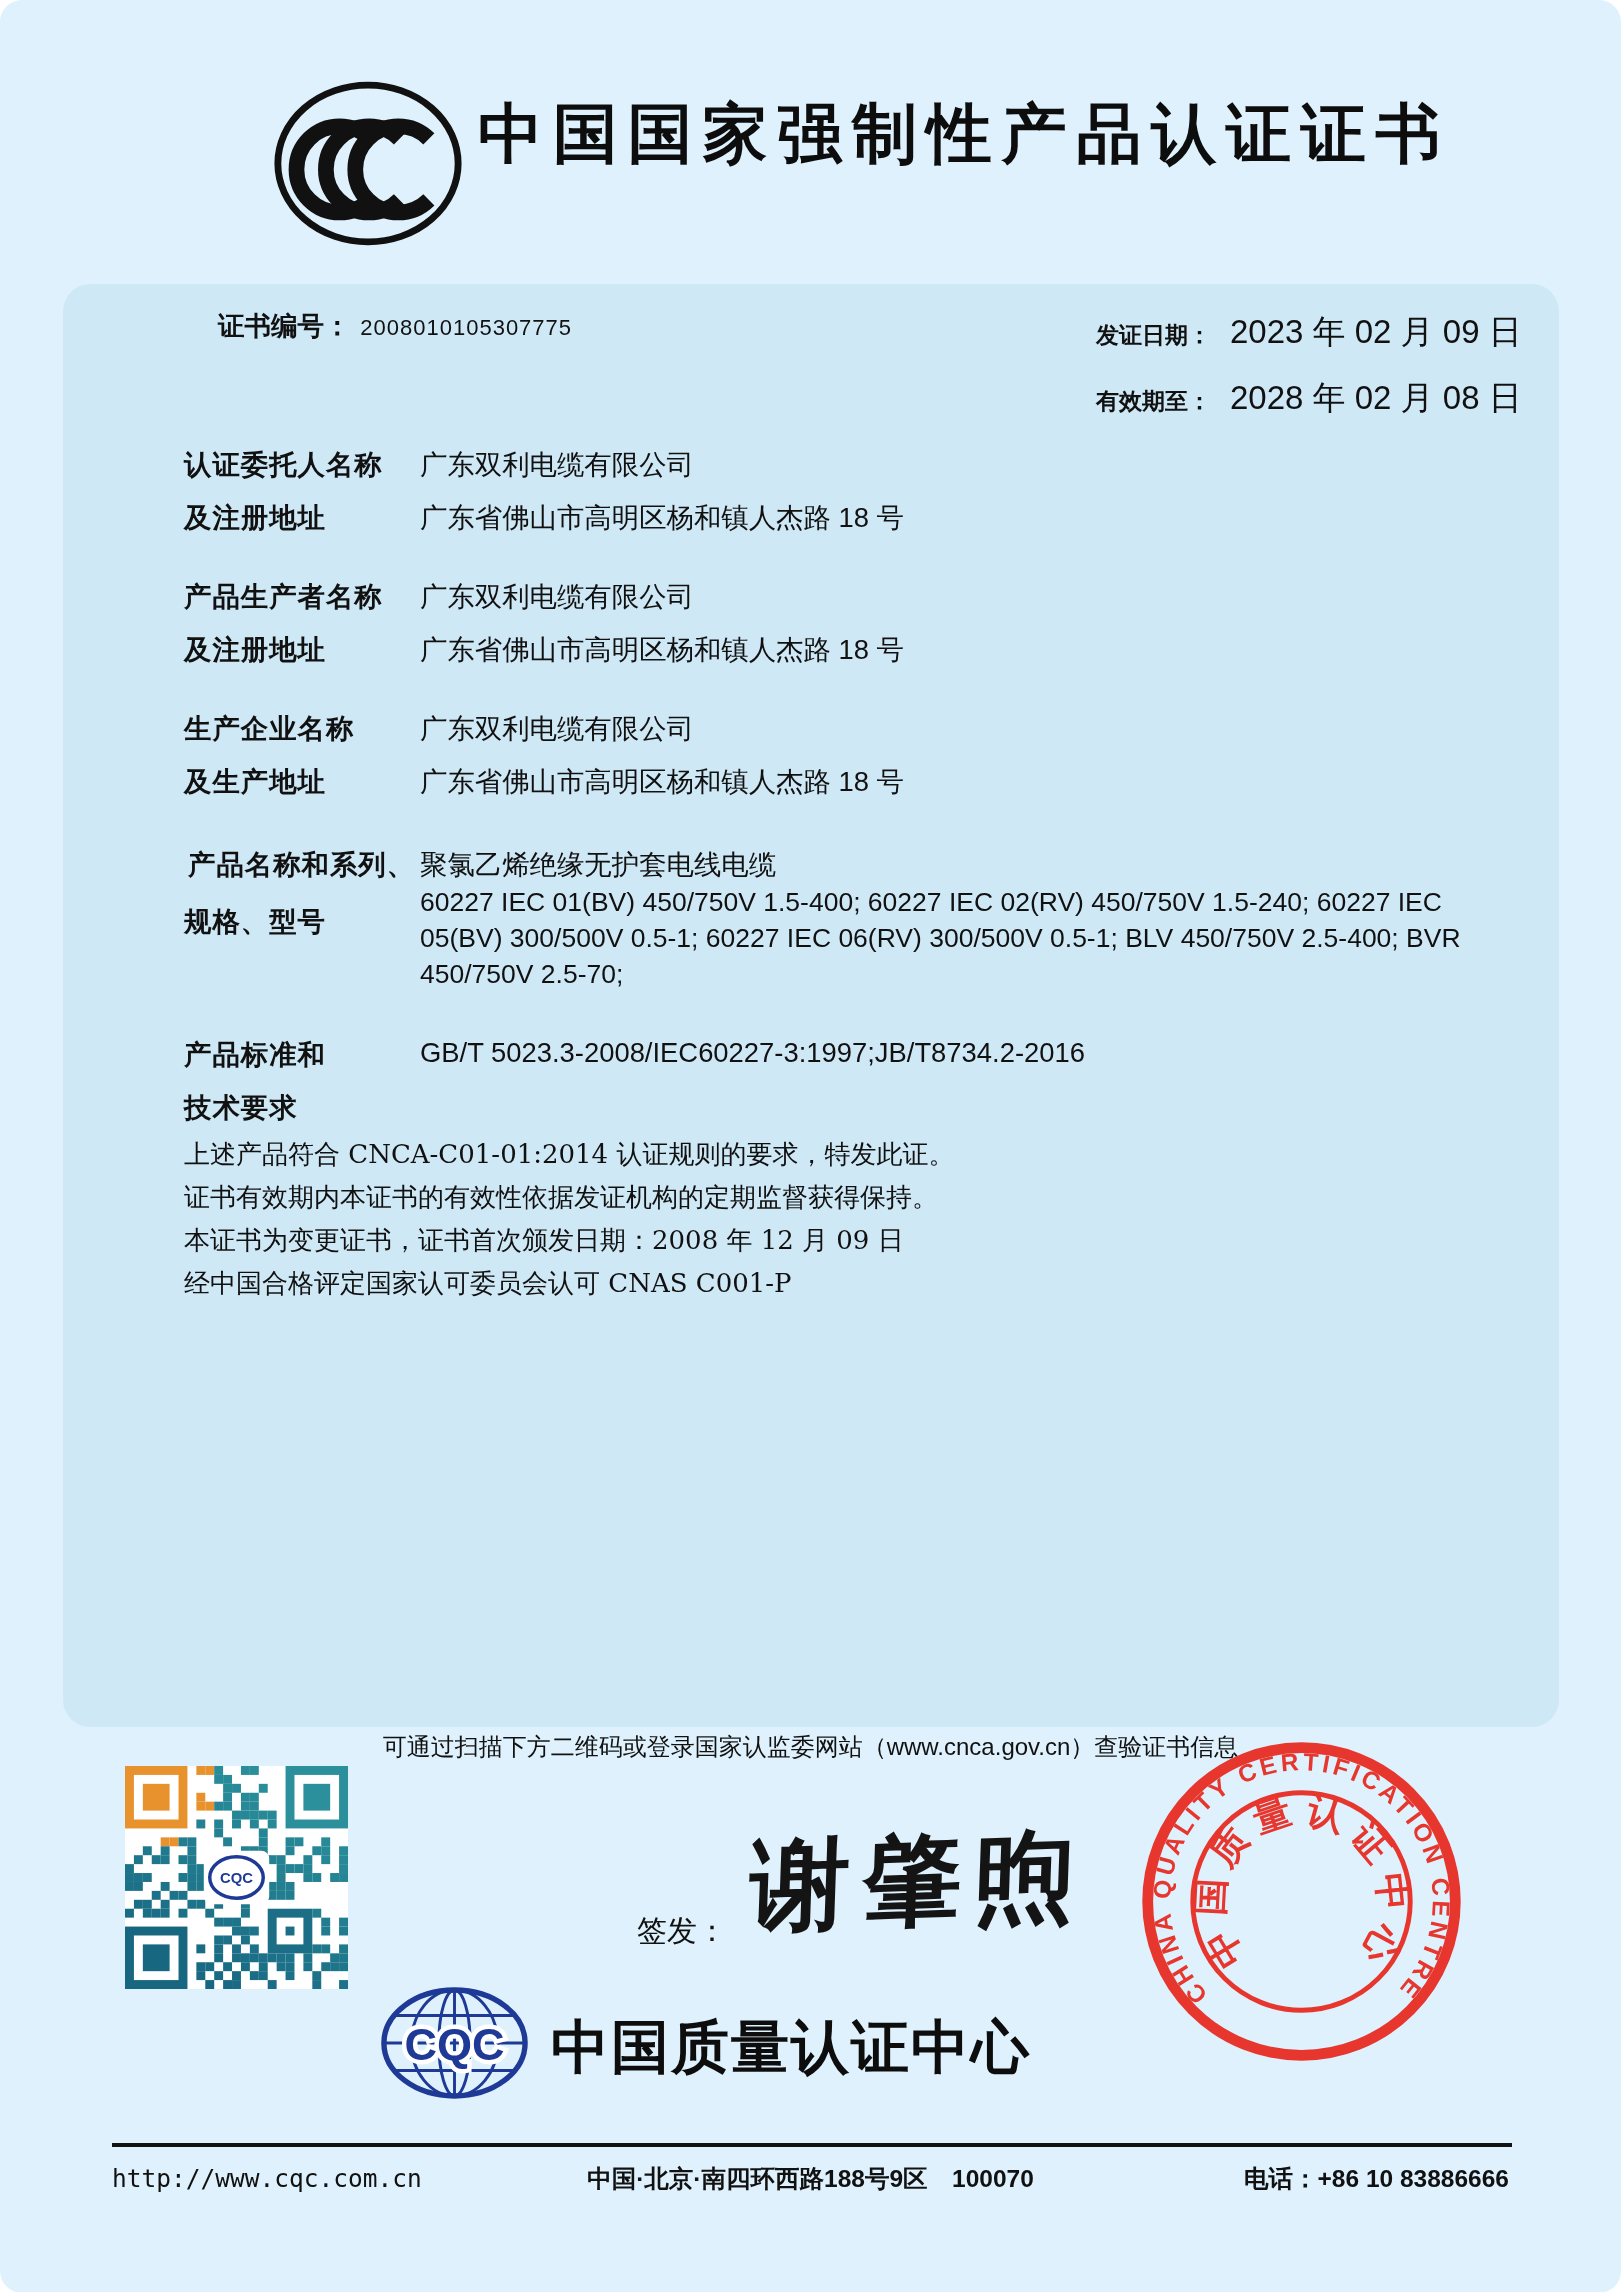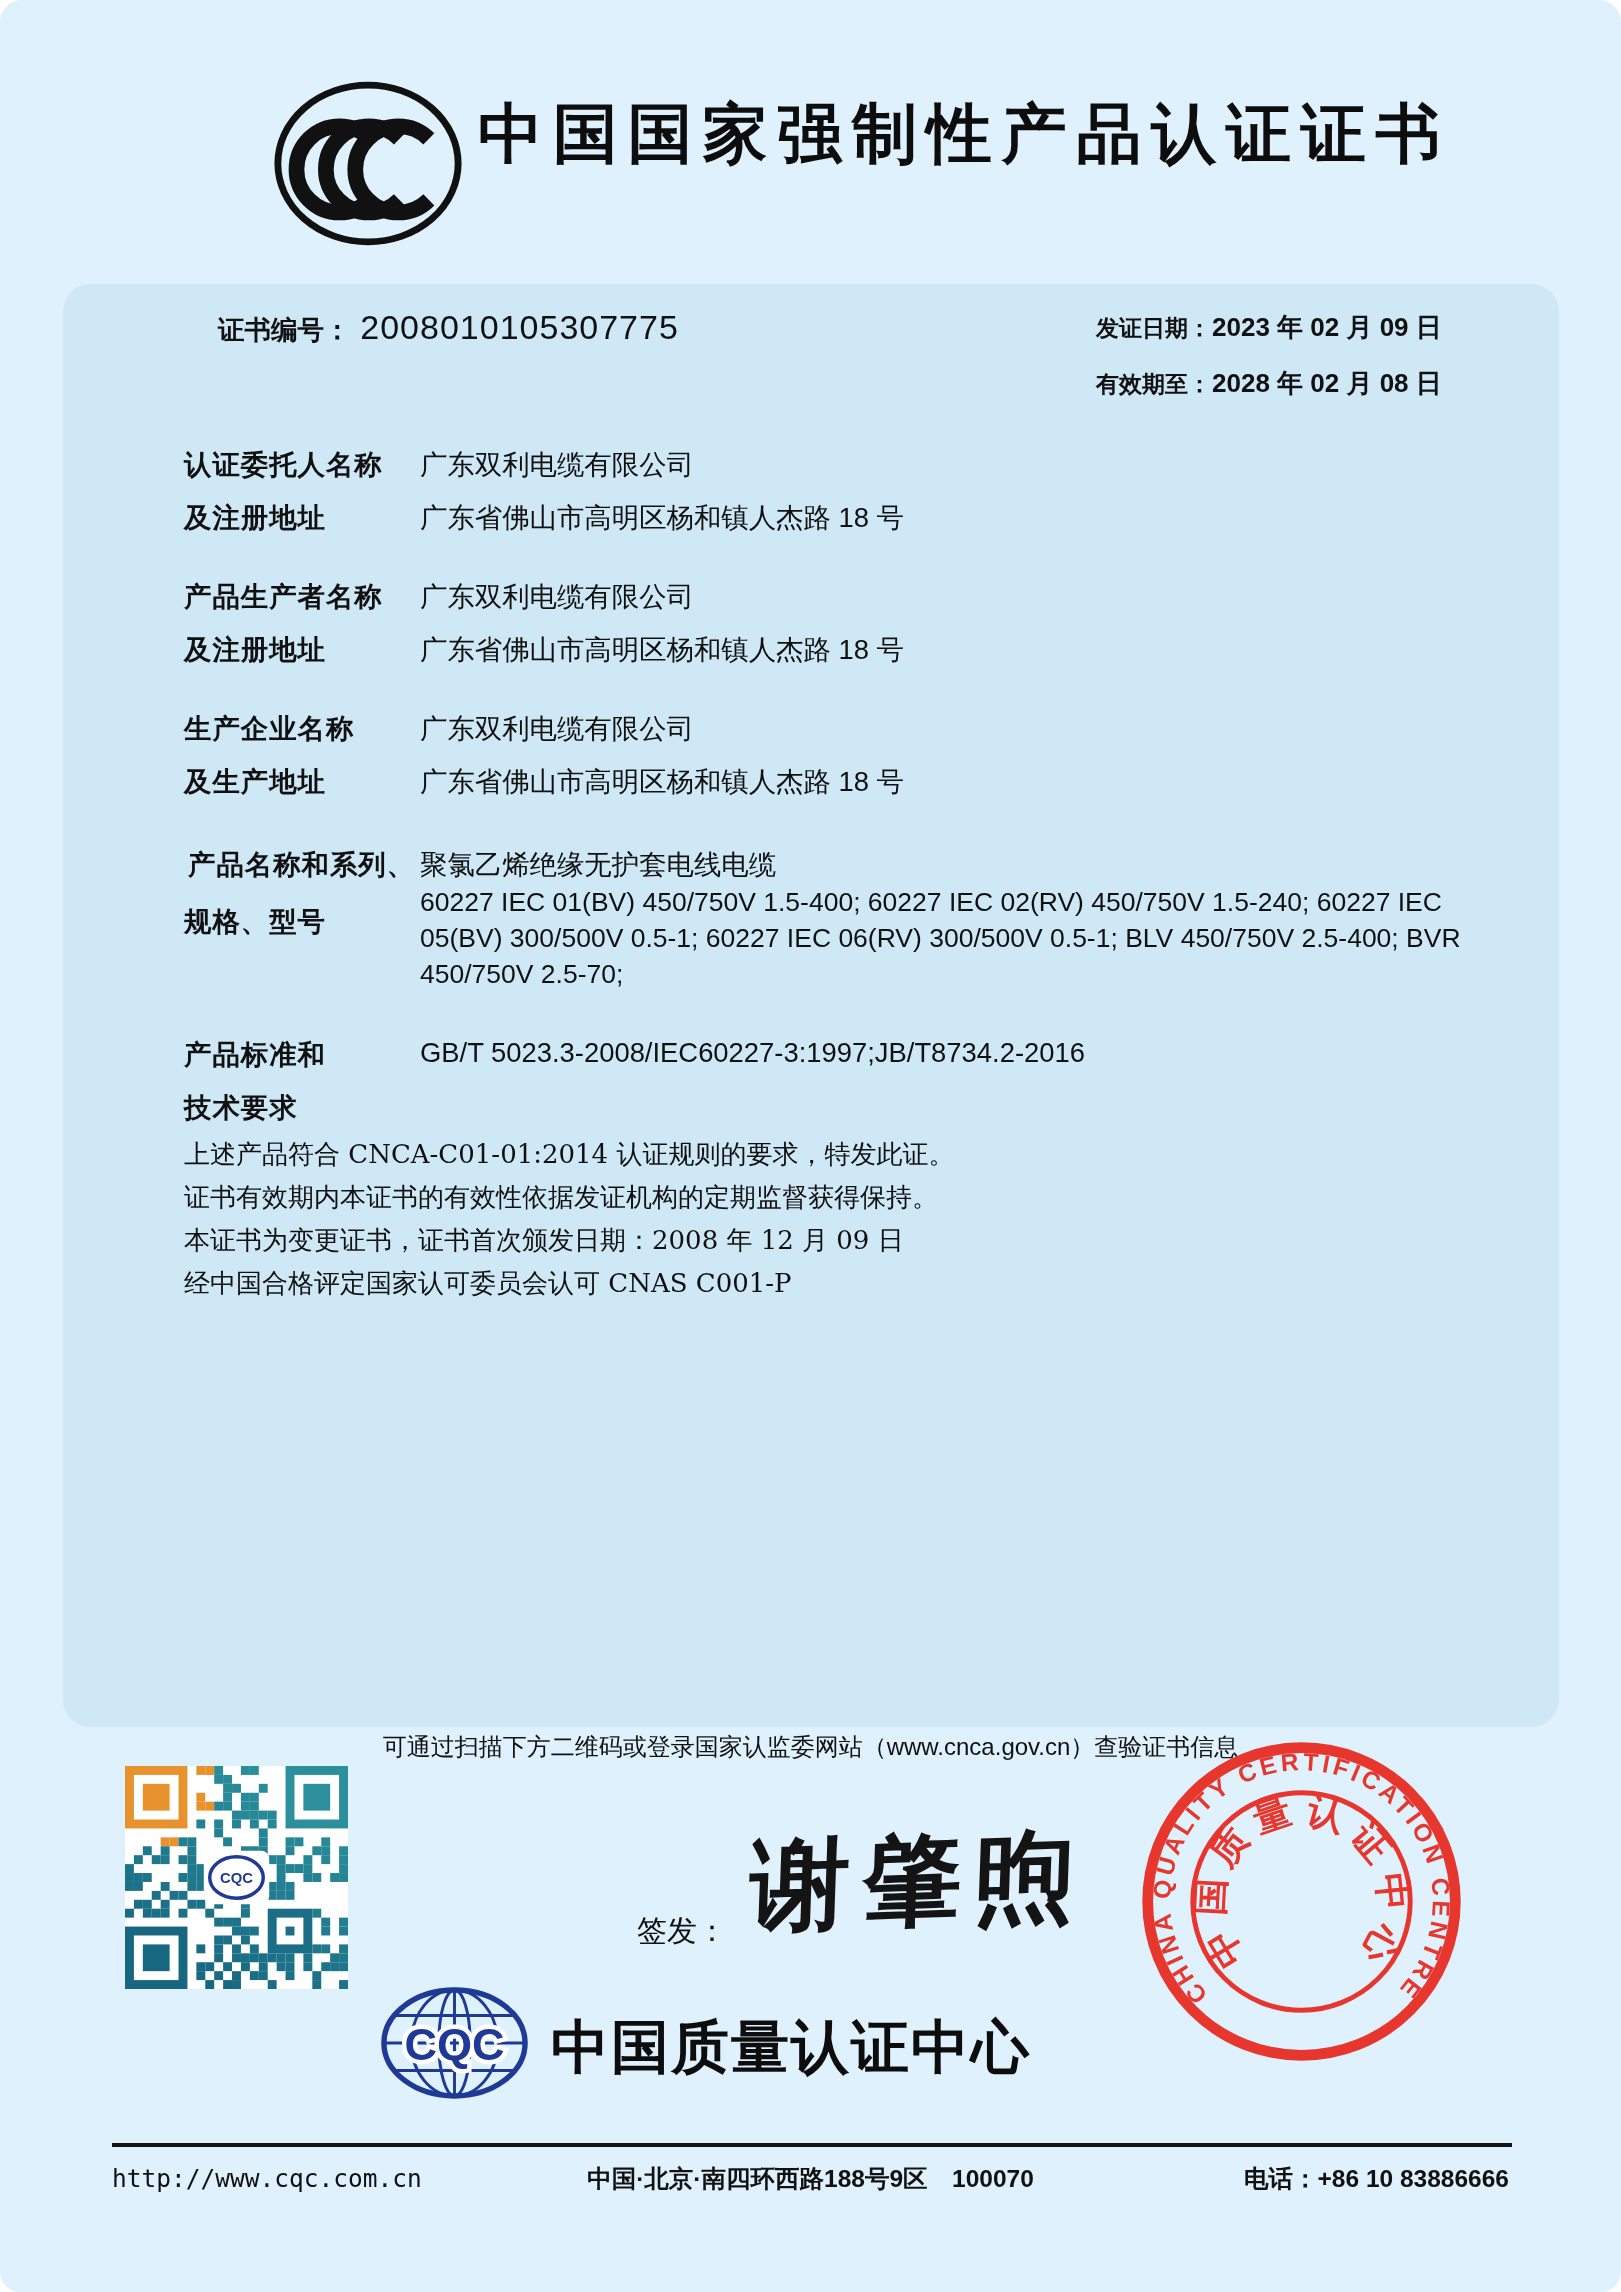--- a/index.html
+++ b/index.html
@@ -16,24 +16,24 @@
     white-space:nowrap;color:#0d0d0d;
     font-family:"Liberation Sans",sans-serif;
   }
   .panel{
     position:absolute;left:63px;top:284px;width:1496px;height:1443px;
     background:var(--panel-bg,#cfe8f6);border-radius:27.4px;
   }
   .kai{font-family:"DejaVu Serif","Liberation Serif",serif;}
   .cert-no{left:155px;top:23.5px;white-space:nowrap;}
   .cert-no .k{font-size:26.5px;font-weight:700;}
-  .cert-no .v{font-size:34px;letter-spacing:1px;margin-left:9.8px;}
+  .cert-no .v{font-size:22px;letter-spacing:1px;margin-left:9.8px;}
   .date-line{white-space:nowrap;text-align:left;}
   .date-line .k{font-size:23px;font-weight:700;}
-  .date-line .v{font-size:26px;margin-left:1px;font-weight:bold;}
+  .date-line .v{font-size:33px;margin-left:19px;}
   .frow{position:absolute;left:121px;width:1392px;margin-top:32px;}
   .frow .ln{position:absolute;white-space:nowrap;}
   .lbl{font-size:27.4px;font-weight:700;letter-spacing:1px;}
   .val{font-size:27.4px;}
   .val-wrap{position:absolute;white-space:normal;font-size:26.5px;line-height:36px;width:1090px;}
   .stmt{font-size:26px;line-height:43px;white-space:nowrap;}
   .qr-note{left:0;top:1731px;width:1621px;text-align:center;font-size:24px;}
   .sign-label{font-size:30px;white-space:nowrap;}
   .signature{
     font-size:100px;font-weight:700;letter-spacing:11.8px;white-space:nowrap;

